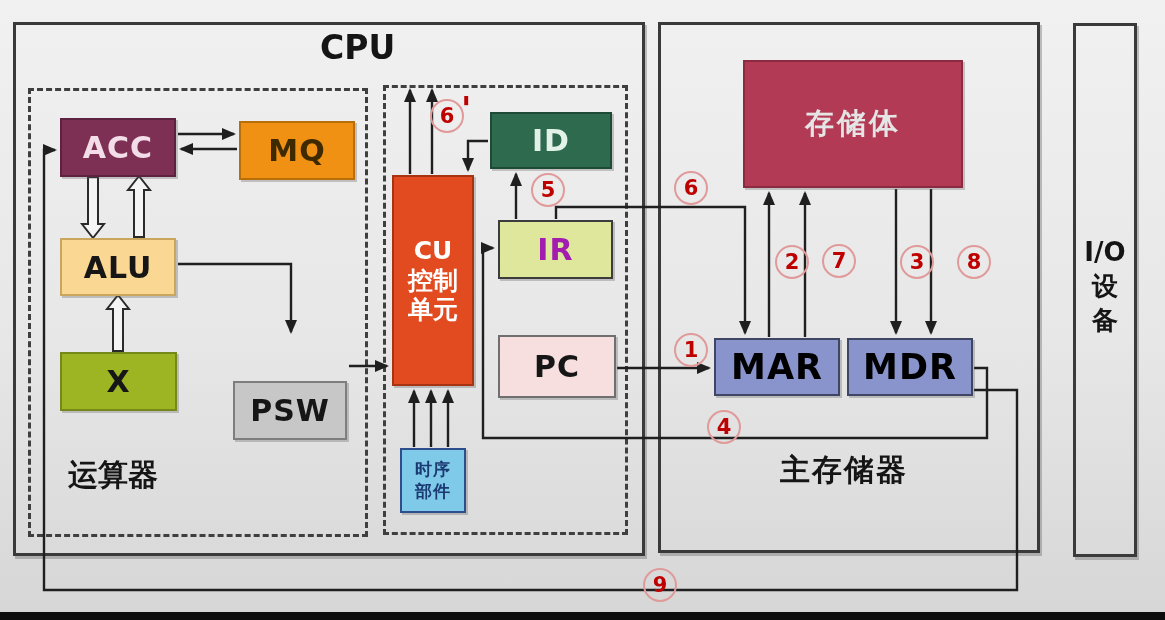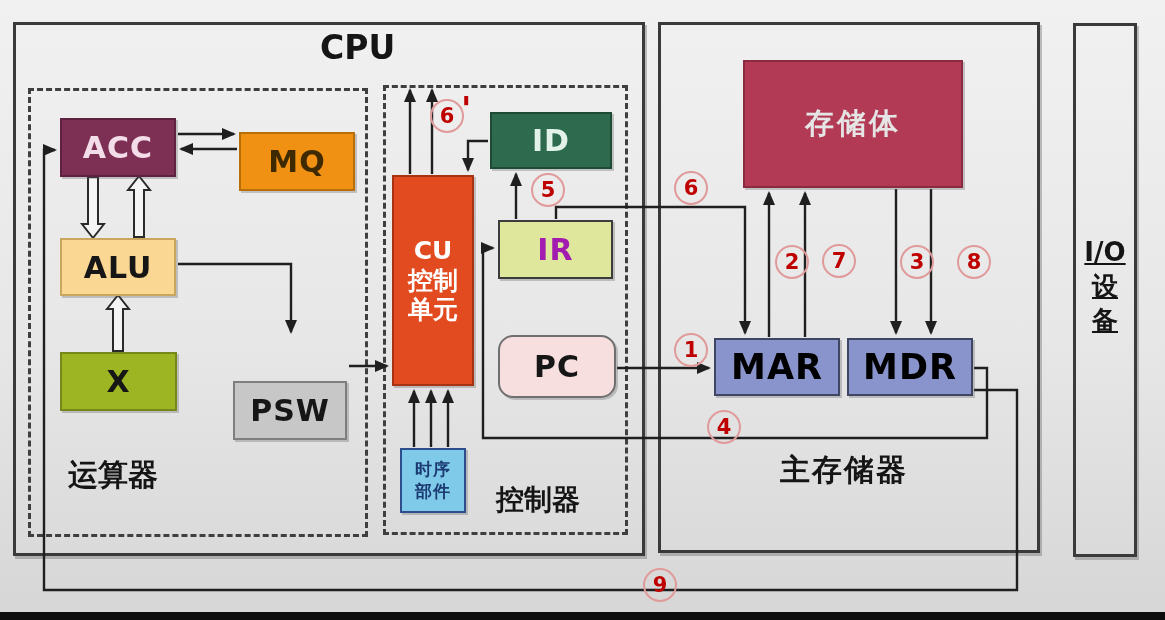--- a/index.html
+++ b/index.html
@@ -35,36 +35,35 @@
     position:absolute;z-index:5;width:30px;height:30px;border-radius:50%;
     border:2px solid var(--step-ring,#e09a9a);color:var(--step-red,#bf0000);
     font-size:21px;font-weight:bold;display:flex;align-items:center;justify-content:center;
     background:transparent;
   }
   .tick{
     position:absolute;z-index:5;color:var(--step-red,#bf0000);
     font-size:34px;font-weight:bold;line-height:1;
   }
   .bottom-bar{position:absolute;left:0;bottom:0;width:100%;height:8px;background:#0d0d0d;z-index:6;}
-  .io-label{line-height:1.3;text-align:center;text-decoration:underline;}
+  .io-label{line-height:1.3;text-align:center;}
 </style>
 </head>
 <body>
 
 <div class="stage">
 
   <div class="region solid-region" style="left:13px;top:22px;width:632px;height:534px;z-index:1;"></div>
   <div class="region solid-region" style="left:658px;top:22px;width:382px;height:531px;z-index:1;"></div>
   <div class="region solid-region" style="left:1073px;top:23px;width:64px;height:534px;z-index:1;"></div>
   <div class="region dashed-region" style="left:28px;top:88px;width:340px;height:449px;z-index:2;"></div>
   <div class="region dashed-region" style="left:383px;top:85px;width:245px;height:450px;z-index:2;"></div>
 
   <div class="region-label" style="left:320px;top:28px;font-size:33px;z-index:2;">CPU</div>
   <div class="region-label" style="left:68px;top:455px;font-size:30px;z-index:2;">运算器</div>
-  <div class="region-label" style="left:496px;top:481px;font-size:28px;z-index:2;">控制器</div>
   <div class="region-label" style="left:780px;top:450px;font-size:30px;letter-spacing:2px;z-index:2;">主存储器</div>
   <div class="region-label io-label" style="left:1077px;top:236px;width:56px;font-size:26px;z-index:2;">
     <div>I/O</div>
     <div>设</div>
     <div>备</div>
   </div>
 
   <svg class="svg-layer" width="1165" height="620" viewBox="0 0 1165 620">
     <defs>
       <marker id="ah" markerUnits="userSpaceOnUse" markerWidth="14" markerHeight="12" refX="12" refY="6" orient="auto">
@@ -108,32 +107,32 @@
 
     <g stroke="#2a2a2a" stroke-width="2" fill="#f4f4f4">
       <polygon points="88,177 88,224 82,224 93,238 104,224 98,224 98,177"></polygon>
       <polygon points="134,237 134,190 128,190 139,176 150,190 144,190 144,237"></polygon>
       <polygon points="113,351 113,309 107,309 118,295 129,309 123,309 123,351"></polygon>
     </g>
   </svg>
 
   <div class="blocks-layer">
     <div class="block blk-acc" style="left:60px;top:118px;width:116px;height:59px;">ACC</div>
-    <div class="block blk-mq" style="left:239px;top:132px;width:116px;height:59px;">MQ</div>
+    <div class="block blk-mq" style="left:239px;top:121px;width:116px;height:59px;">MQ</div>
     <div class="block blk-alu" style="left:60px;top:238px;width:116px;height:58px;">ALU</div>
     <div class="block blk-x" style="left:60px;top:352px;width:117px;height:59px;">X</div>
     <div class="block blk-psw" style="left:233px;top:337px;width:114px;height:59px;margin-top:44px;">PSW</div>
     <div class="block blk-cu multi" style="left:392px;top:175px;width:82px;height:211px;text-align:center;">
       <div>CU</div>
       <div>控制</div>
       <div>单元</div>
     </div>
     <div class="block blk-id" style="left:490px;top:112px;width:122px;height:57px;">ID</div>
     <div class="block blk-ir" style="left:498px;top:220px;width:115px;height:59px;">IR</div>
-    <div class="block blk-pc" style="left:498px;top:335px;width:118px;height:63px;border-radius:15px;">PC</div>
+    <div class="block blk-pc" style="left:498px;top:335px;width:118px;height:63px;">PC</div>
     <div class="block blk-mem" style="left:743px;top:60px;width:220px;height:128px;">存储体</div>
     <div class="block blk-mar" style="left:714px;top:338px;width:126px;height:58px;">MAR</div>
     <div class="block blk-mar" style="left:847px;top:338px;width:126px;height:58px;">MDR</div>
     <div class="block blk-timing multi" style="left:400px;top:448px;width:66px;height:65px;">
       <div>时序</div>
       <div>部件</div>
     </div>
   </div>
 
   <div class="badge" style="left:430px;top:99px;">6</div>

